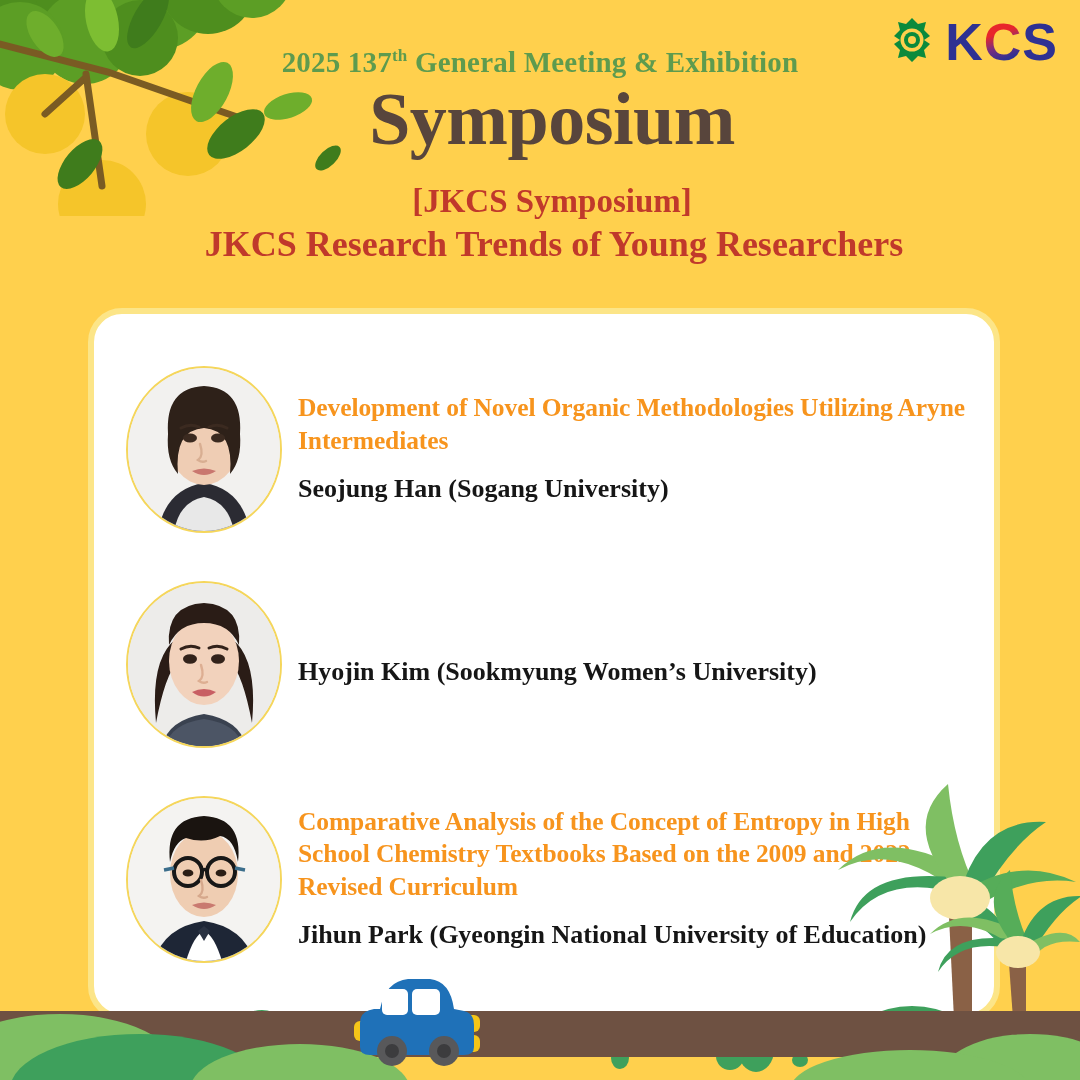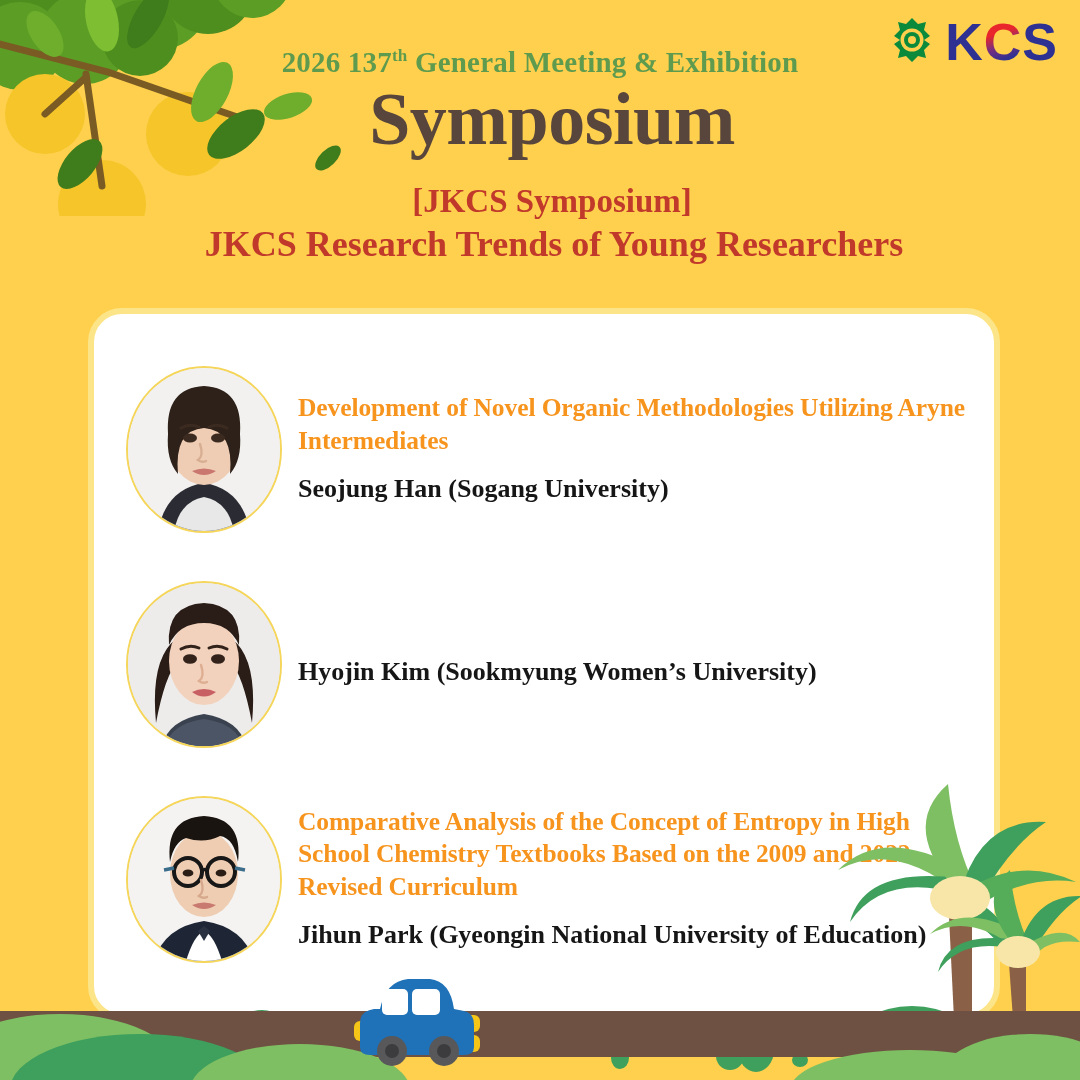--- a/index.html
+++ b/index.html
@@ -205,21 +205,21 @@
       </svg>
     </span>
     <span class="kcs-word">
       <span>K</span>
         <span class="kcs-c">C</span>
         <span>S</span>
     </span>
   </div>
 
   <div id="header">
-    <div id="eyebrow"><span>2026 137</span><sup>th</sup><span> General Meeting &amp; Exhibition</span></div>
+    <div id="eyebrow"><span>2025 137</span><sup>th</sup><span> General Meeting &amp; Exhibition</span></div>
     <div id="main-title">Symposium</div>
     <div id="session-tag">[JKCS Symposium]</div>
     <div id="session-title">JKCS Research Trends of Young Researchers</div>
   </div>
 
   <div id="card"></div>
 
   <div id="speaker-list">
 
     <div class="speaker-row">

